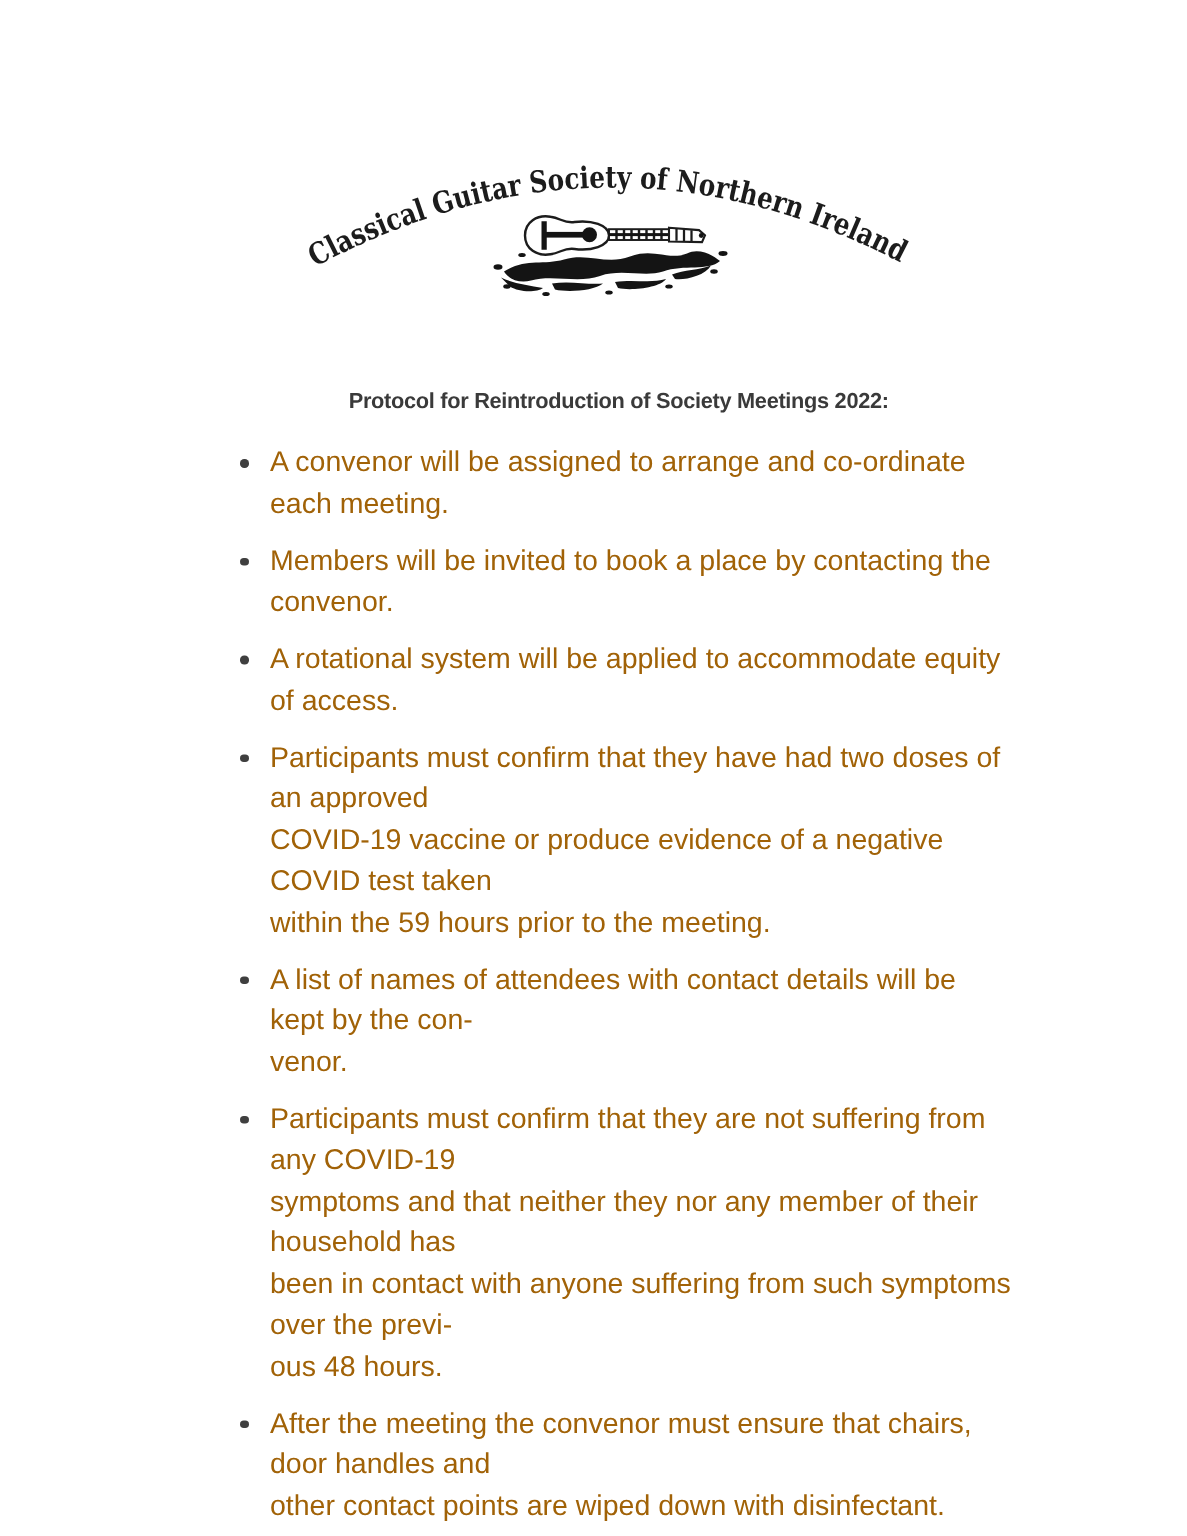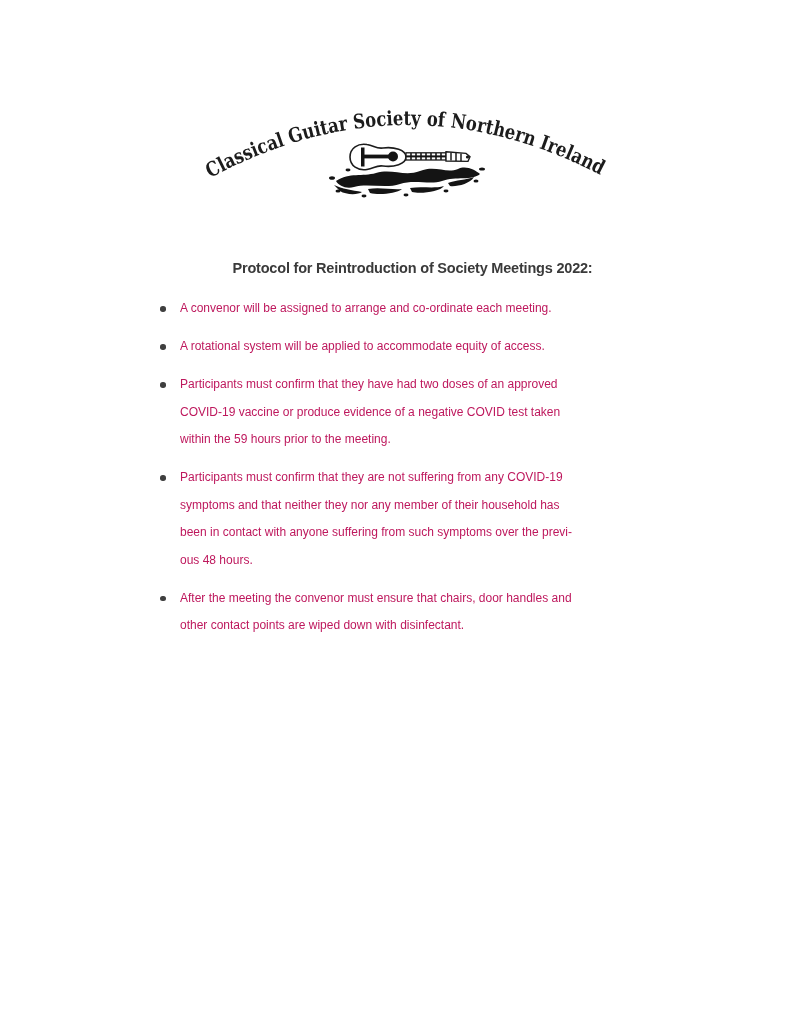--- a/index.html
+++ b/index.html
@@ -39,24 +39,24 @@
     line-height: 20px;
     text-align: center;
     letter-spacing: -0.2px;
     color: #3a3a3a;
     margin-bottom: 17px;
   }
   ul.bullets { list-style: none; }
   ul.bullets li {
     position: relative;
     padding-left: 33px;
-    font-size: 12px;
+    font-size: 19px;
     line-height: 27.5px;
     margin-bottom: 10.5px;
-    color: #be185d;
+    color: #a16207;
   }
   .bullet-dot {
     position: absolute;
     left: 13px;
     top: 11px;
     width: 5.5px;
     height: 5.5px;
     border-radius: 50%;
     background: #3f3f3f;
   }
@@ -115,27 +115,36 @@
   <div class="content">
     <h1 class="heading">Protocol for Reintroduction of Society Meetings 2022:</h1>
 
     <ul class="bullets">
       <li>
         <span class="bullet-dot"></span>
         <span class="bullet-text">A convenor will be assigned to arrange and co-ordinate each meeting.</span>
       </li>
       <li>
         <span class="bullet-dot"></span>
+        <span class="bullet-text">Members will be invited to book a place by contacting the convenor.</span>
+      </li>
+      <li>
+        <span class="bullet-dot"></span>
         <span class="bullet-text">A rotational system will be applied to accommodate equity of access.</span>
       </li>
       <li>
         <span class="bullet-dot"></span>
         <span class="bullet-text">Participants must confirm that they have had two doses of an approved
 COVID-19 vaccine or produce evidence of a negative COVID test taken
 within the 59 hours prior to the meeting.</span>
+      </li>
+      <li>
+        <span class="bullet-dot"></span>
+        <span class="bullet-text">A list of names of attendees with contact details will be kept by the con-
+venor.</span>
       </li>
       <li>
         <span class="bullet-dot"></span>
         <span class="bullet-text">Participants must confirm that they are not suffering from any COVID-19
 symptoms and that neither they nor any member of their household has
 been in contact with anyone suffering from such symptoms over the previ-
 ous 48 hours.</span>
       </li>
       <li>
         <span class="bullet-dot"></span>

